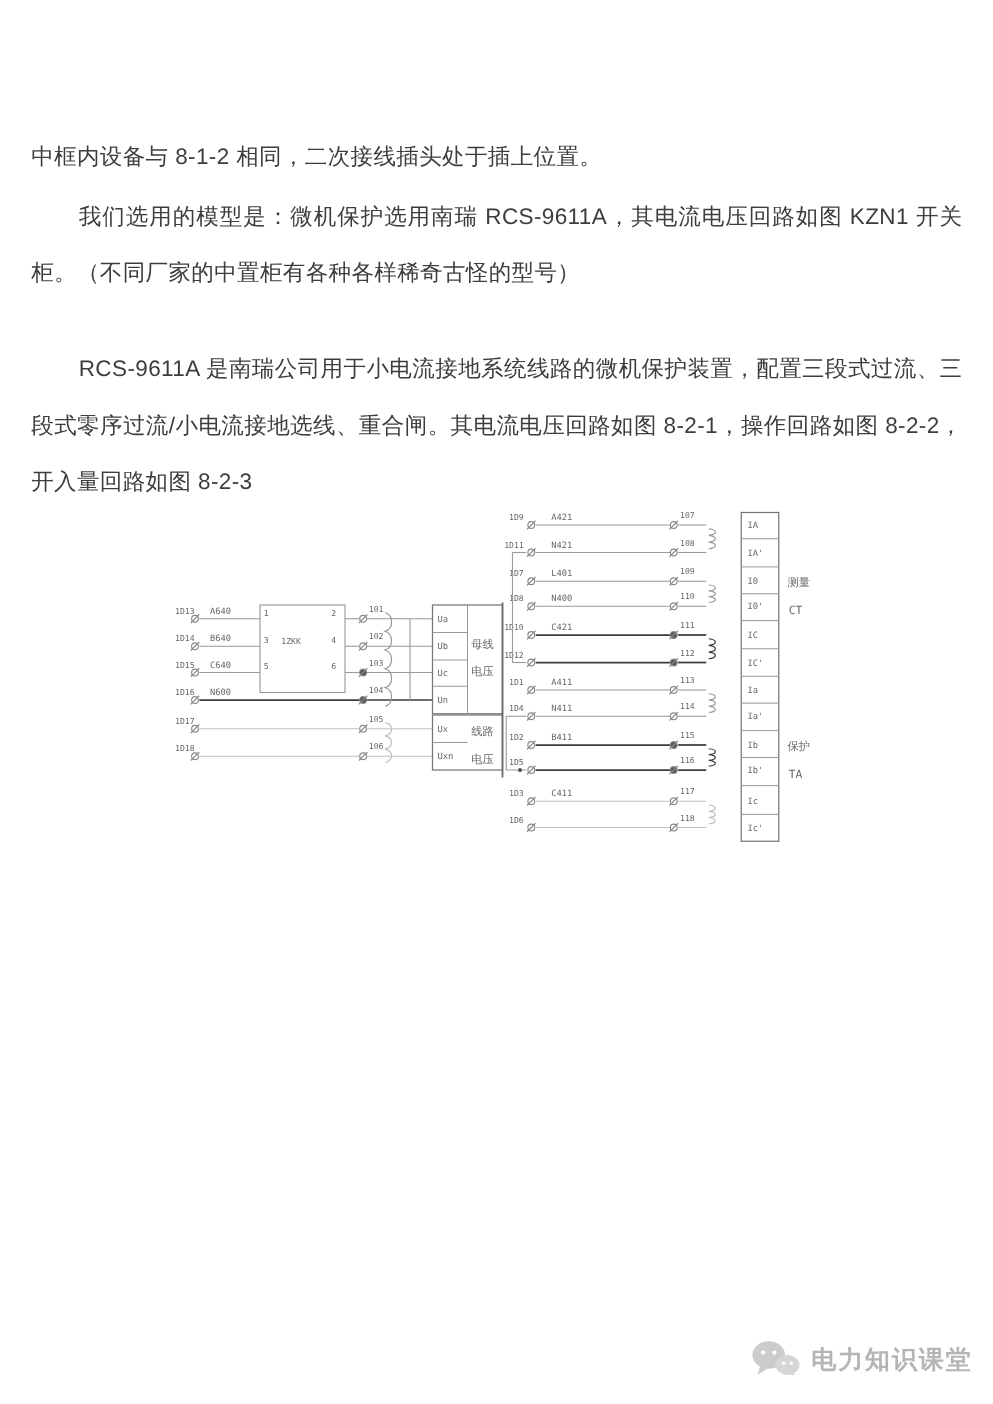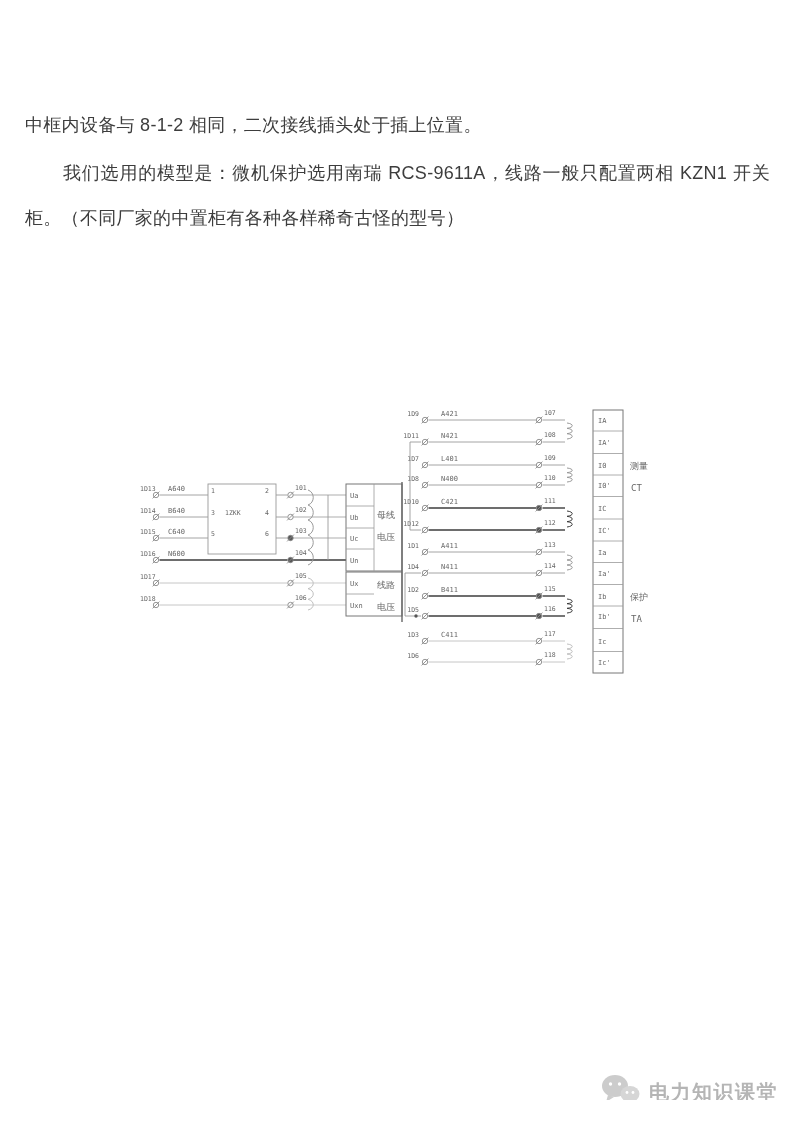--- a/index.html
+++ b/index.html
@@ -3,31 +3,32 @@
 <meta charset="utf-8">
 <style>
   html,body{margin:0;padding:0;background:#ffffff;}
   .page{position:relative;width:794px;height:1100px;background:#ffffff;overflow:hidden;
         font-family:"Liberation Sans","DejaVu Sans",sans-serif;color:#3d3d3d;}
   .para{position:absolute;left:25px;width:745px;margin:0;font-size:18px;line-height:45px;
         text-align:justify;letter-spacing:0.3px;color:#3d3d3d;}
   .indent{text-indent:38px;}
   .diagram{position:absolute;left:138px;top:398px;width:525px;height:305px;}
   .diagram text{font-family:"DejaVu Sans Mono","Liberation Mono",monospace;fill:#666;}
-  .watermark{position:absolute;top:1068px;right:16px;height:38px;display:flex;align-items:flex-end;gap:8px;}
+  .watermark{position:absolute;top:1068px;right:16px;height:38px;display:flex;align-items:center;gap:8px;}
   .watermark .brand{font-size:20px;font-weight:bold;color:#b5b5b5;letter-spacing:1.5px;
         font-family:"Liberation Sans","DejaVu Sans",sans-serif;}
 </style>
 </head>
 <body>
 
 <div class="page">
 
   <p class="para" style="top:103px">中框内设备与 8-1-2 相同，二次接线插头处于插上位置。</p>
-  <p class="para indent" style="top:151px">我们选用的模型是：微机保护选用南瑞 RCS-9611A，线路一般只配置两相 KZN1 开关柜。（不同厂家的中置柜有各种各样稀奇古怪的型号）</p>
+  <p class="para indent" style="top:151px">我们选用的模型是：微机保护选用南瑞 RCS-9611A，其电流电压回路如图 KZN1 开关柜。（不同厂家的中置柜有各种各样稀奇古怪的型号）</p>
+  <p class="para indent" style="top:273px">RCS-9611A 是南瑞公司用于小电流接地系统线路的微机保护装置，配置三段式过流、三段式零序过流/小电流接地选线、重合闸。其电流电压回路如图 8-2-1，操作回路如图 8-2-2，开入量回路如图 8-2-3</p>
 
   <svg class="diagram" viewBox="0 0 525 305" xmlns="http://www.w3.org/2000/svg" aria-label="figure-8-2-1">
       <g>
         <text x="2" y="93" font-size="6.5" fill="#888">1D13</text>
         <circle cx="18" cy="97" r="2.7" fill="#fff" stroke="#8a8a8a" stroke-width="0.9"></circle>
         <line x1="14.6" y1="100.4" x2="21.4" y2="93.6" stroke="#8a8a8a" stroke-width="0.9"></line>
         <text x="30" y="93" font-size="7" fill="#555">A640</text>
         <line x1="21.5" y1="97" x2="70" y2="97" stroke="#9a9a9a" stroke-width="0.9"></line>
         <line x1="138" y1="97" x2="149.5" y2="97" stroke="#9a9a9a" stroke-width="0.9"></line>
         <line x1="155" y1="97" x2="208" y2="97" stroke="#9a9a9a" stroke-width="0.81"></line>

